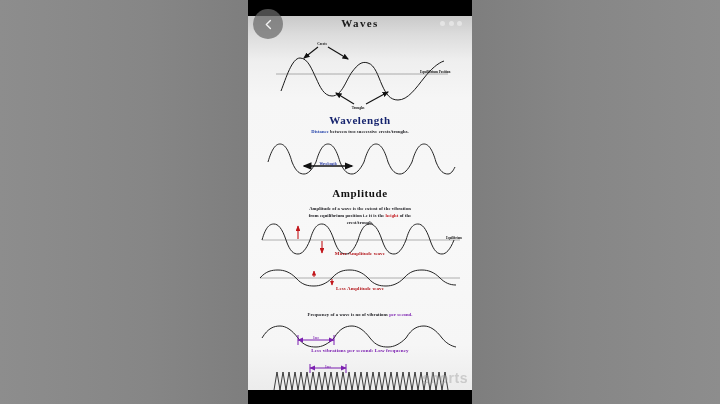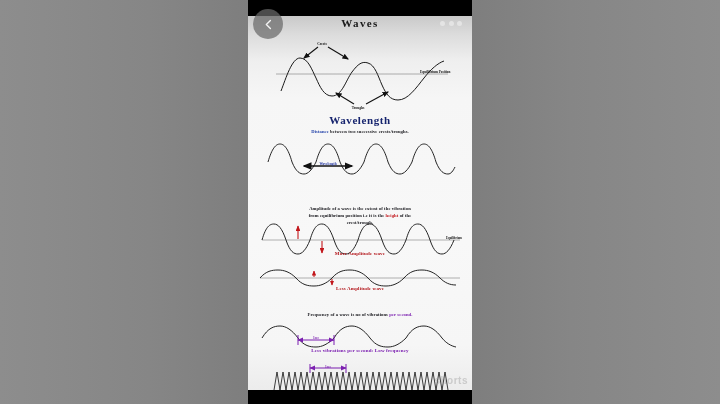--- a/index.html
+++ b/index.html
@@ -146,21 +146,21 @@
   
   svg text { font-family: "Liberation Serif", serif; font-weight: bold; }
 
   .wave-svg { position: absolute; left: 0; display: block; }
 
   
   .watermark {
     position: absolute;
     right: 4px; bottom: 4px;
     font-family: "Liberation Sans", sans-serif;
-    font-size: 10px;
+    font-size: 14px;
     font-weight: bold;
     color: rgba(160,160,160,0.45);
     letter-spacing: .5px;
     z-index: 30;
     user-select: none;
   }
 </style>
 </head>
 <body>
 
@@ -224,20 +224,21 @@
                  C72,10 76,6 80,6 C84,6 88,10 92,24
                  C96,34 100,36 104,36 C108,36 112,32 116,24
                  C120,10 124,6 128,6 C132,6 136,10 140,24
                  C144,34 148,36 152,36 C156,36 160,32 164,24
                  C168,10 172,6 176,6 C180,6 184,10 188,24
                  C192,34 196,36 200,36 C203,36 205,33 207,29" fill="none" stroke="#1a1a1a" stroke-width="0.95"></path>
         <line x1="56" y1="28" x2="104" y2="28" stroke="#111" stroke-width="1.5" marker-end="url(#ah-blk2)" marker-start="url(#ah-blk2s)"></line>
         <text x="80" y="27" font-size="3.4" fill="#2033a0" text-anchor="middle">Wavelength</text>
       </svg>
 
+      <div class="slide-title h-amp">Amplitude</div>
 
       <div class="desc d-amp">
         <span>Amplitude of a wave is the extent of the vibration</span><br>
         <span>from equilibrium position i.e it is the </span><span class="red">height</span><span> of the</span><br>
         <span>crest/trough.</span>
       </div>
 
       <svg class="wave-svg" style="top:206px;" width="224" height="34" viewBox="0 0 224 34">
         <defs>
           <marker id="ah-red" markerWidth="5" markerHeight="4.5" refX="4.5" refY="2.25" orient="auto">

